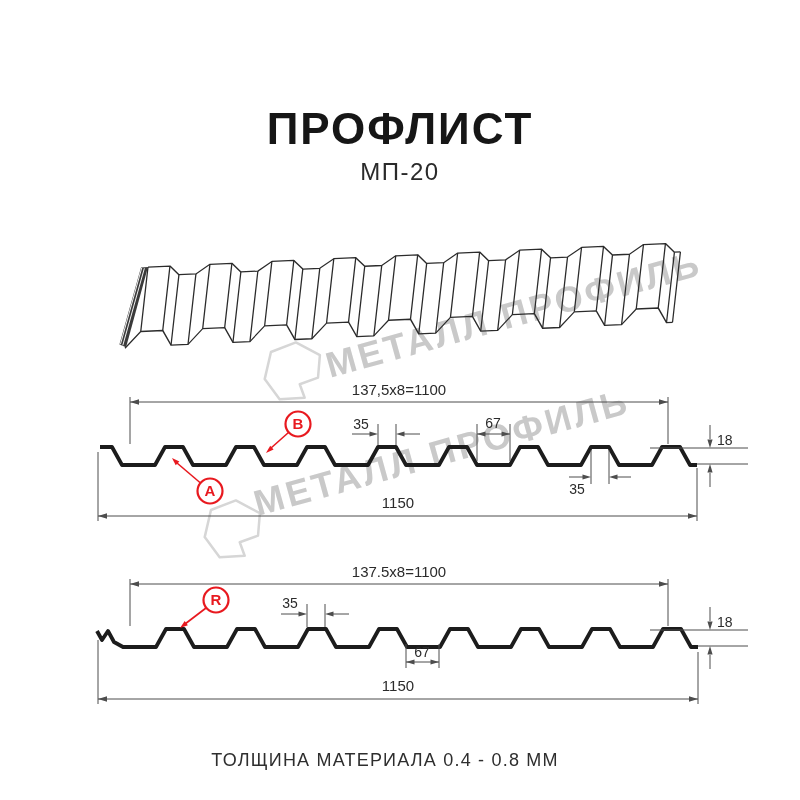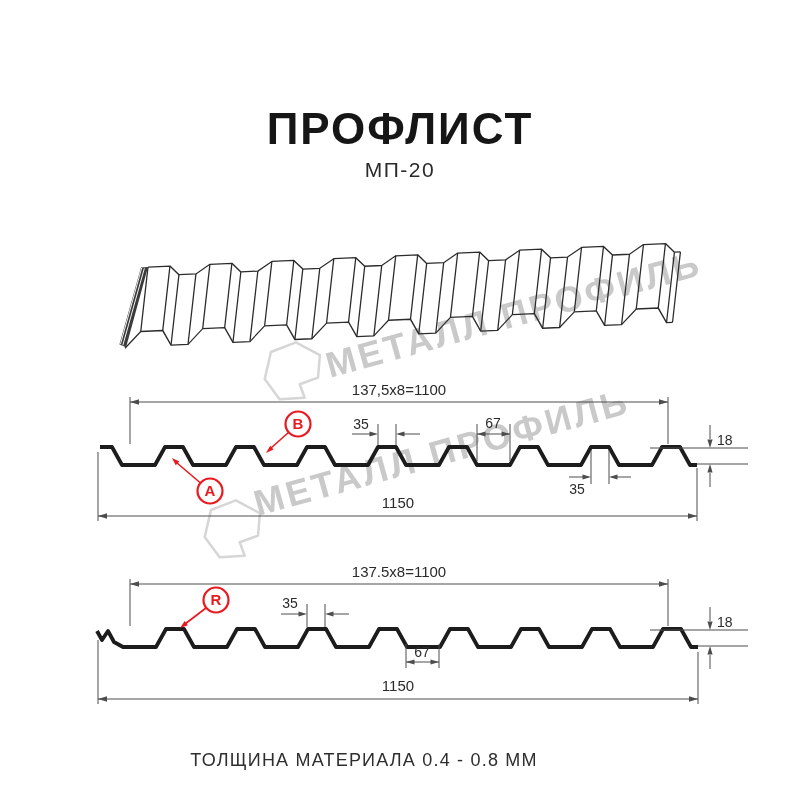--- a/index.html
+++ b/index.html
@@ -1,23 +1,23 @@
 <!DOCTYPE html>
 <html><head>
 <meta charset="utf-8">
 <style>
   html,body{margin:0;padding:0;background:#ffffff;}
   .page{position:relative;width:800px;height:800px;background:#ffffff;overflow:hidden;
         font-family:"Liberation Sans",sans-serif;margin-top:44px;}
   .title{position:absolute;top:60px;left:0;width:800px;text-align:center;
          font-size:44px;font-weight:bold;letter-spacing:2px;color:#161616;}
   .subtitle{position:absolute;top:114px;left:0;width:800px;text-align:center;
-            font-size:21px;font-weight:normal;letter-spacing:1.5px;color:#2a2a2a;}
+            font-size:24px;font-weight:normal;letter-spacing:1.5px;color:#2a2a2a;}
   .caption{position:absolute;top:706px;left:0;width:728px;text-align:center;
-           font-size:18px;letter-spacing:1.2px;color:#2e2e2e;}
+           font-size:18px;letter-spacing:1.2px;color:#2e2e2e;padding-left:21px;}
   svg{position:absolute;top:0;left:0;}
   text{font-family:"Liberation Sans",sans-serif;}
   .dimtxt{font-size:15px;fill:#2b2b2b;}
   .dimtxt-s{font-size:14px;fill:#2b2b2b;}
   .thin{stroke:#4d4d4d;stroke-width:1;fill:none;}
   .thinhead{fill:#4d4d4d;stroke:none;}
   .prof{stroke:#1c1c1c;stroke-width:3.8;fill:none;stroke-linejoin:round;stroke-linecap:butt;}
   .sheet3d{stroke:#2b2b2b;stroke-width:1.3;fill:none;stroke-linejoin:round;}
   .wmtext{font-size:36px;font-weight:bold;letter-spacing:3px;}
   .redlbl{font-size:15px;font-weight:bold;}

